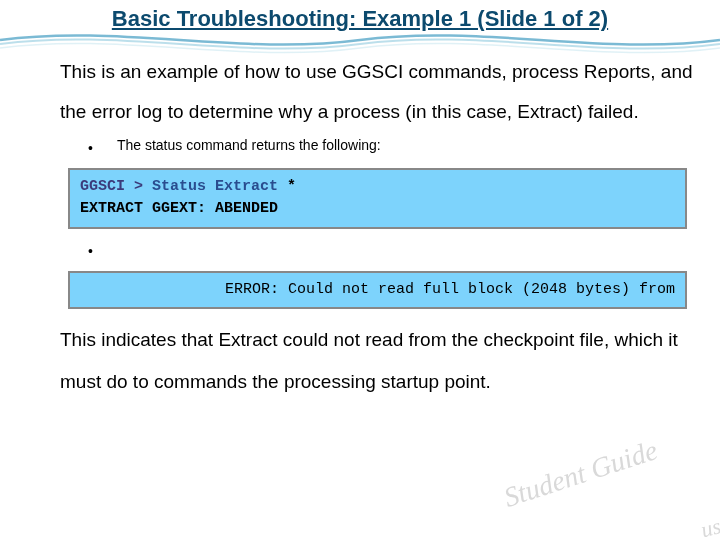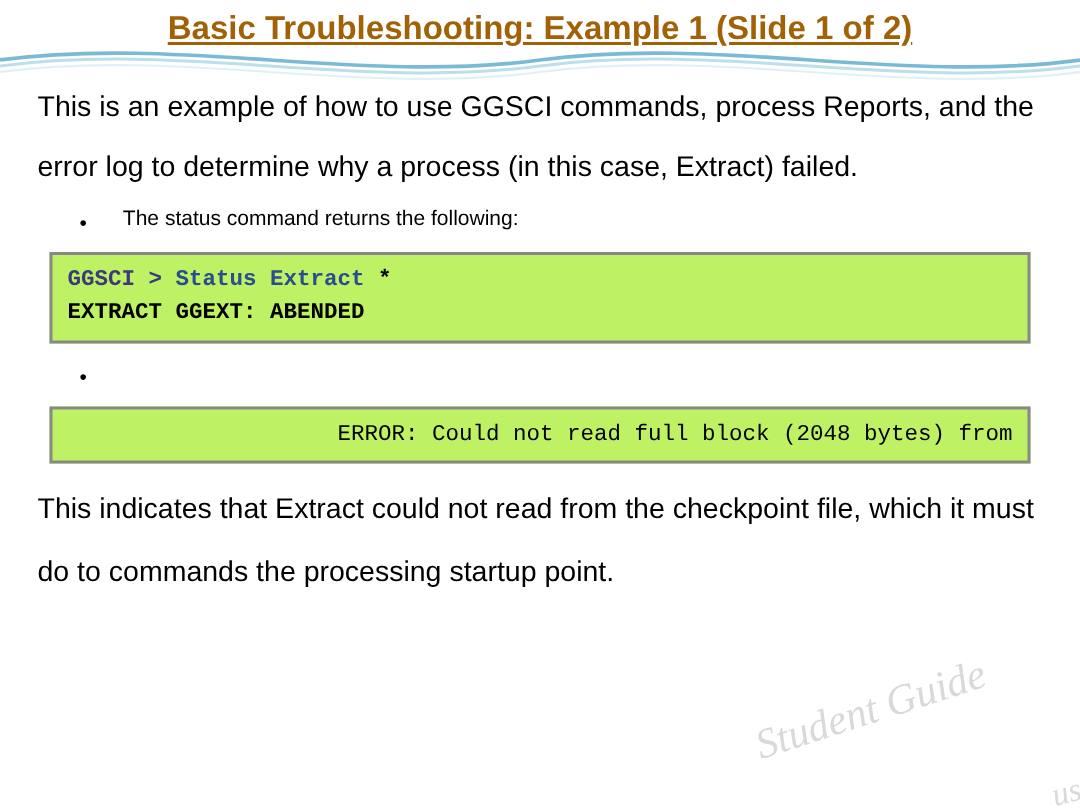--- a/index.html
+++ b/index.html
@@ -33,30 +33,31 @@
     }
     .wave-decoration svg {
       width: 100%;
       height: 40px;
     }
     .title {
       position: relative;
       text-align: center;
       font-size: 22px;
       font-weight: bold;
-      color: #a16207;
+      color: #0c4a6e;
       padding-top: 6px;
       padding-bottom: 10px;
       z-index: 2;
       text-decoration: underline;
     }
     .content {
       position: relative;
       padding: 10px 25px 0 25px;
       z-index: 2;
+      margin-left: 35px;
     }
     .intro-text {
       font-size: 19px;
       line-height: 2.1;
       color: #000;
       margin-bottom: 4px;
     }
     .bullet-item {
       display: flex;
       align-items: flex-start;
@@ -68,21 +69,21 @@
       margin-right: 24px;
       line-height: 24px;
     }
     .bullet-text {
       font-size: 14px;
       color: #000;
       line-height: 1.4;
     }
     .code-box {
       border: 2px solid #888888;
-      background: #bef264;
+      background: #7dd3fc;
       margin: 2px 8px 10px 8px;
       padding: 6px 10px;
       font-family: "Courier New", monospace;
       font-size: 15px;
       line-height: 1.5;
     }
     .code-line1-a { color: #3b3b7a; font-weight: bold; }
     .code-line1-b { color: #2a4d8f; font-weight: bold; }
     .code-line1-star { color: #000; font-weight: bold; }
     .code-line2 { color: #000; font-weight: bold; }

